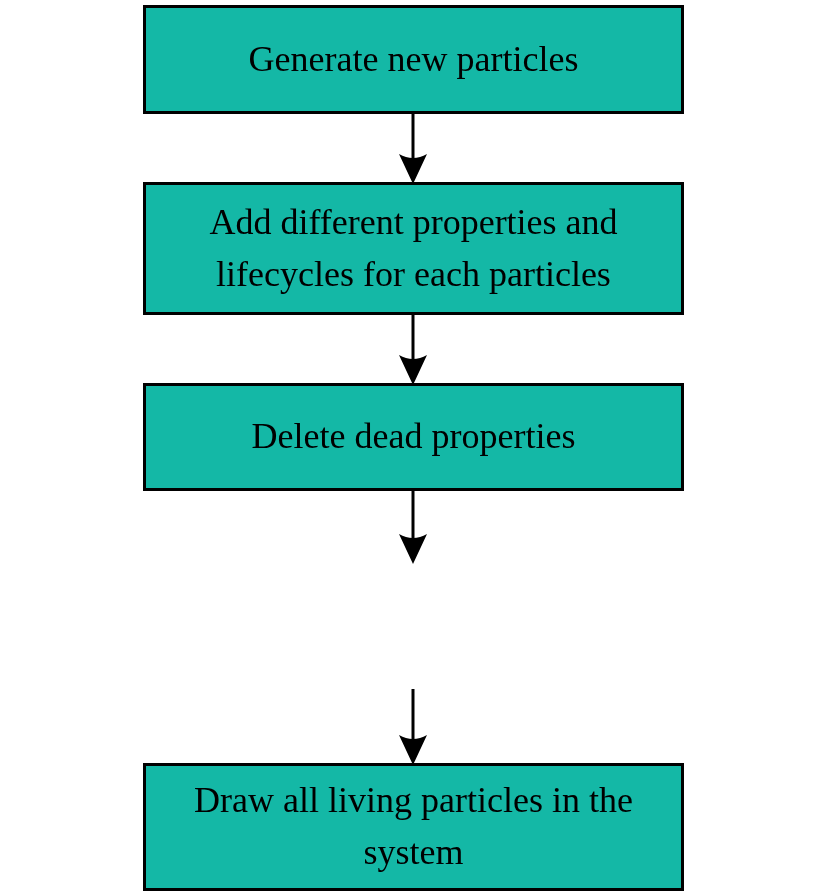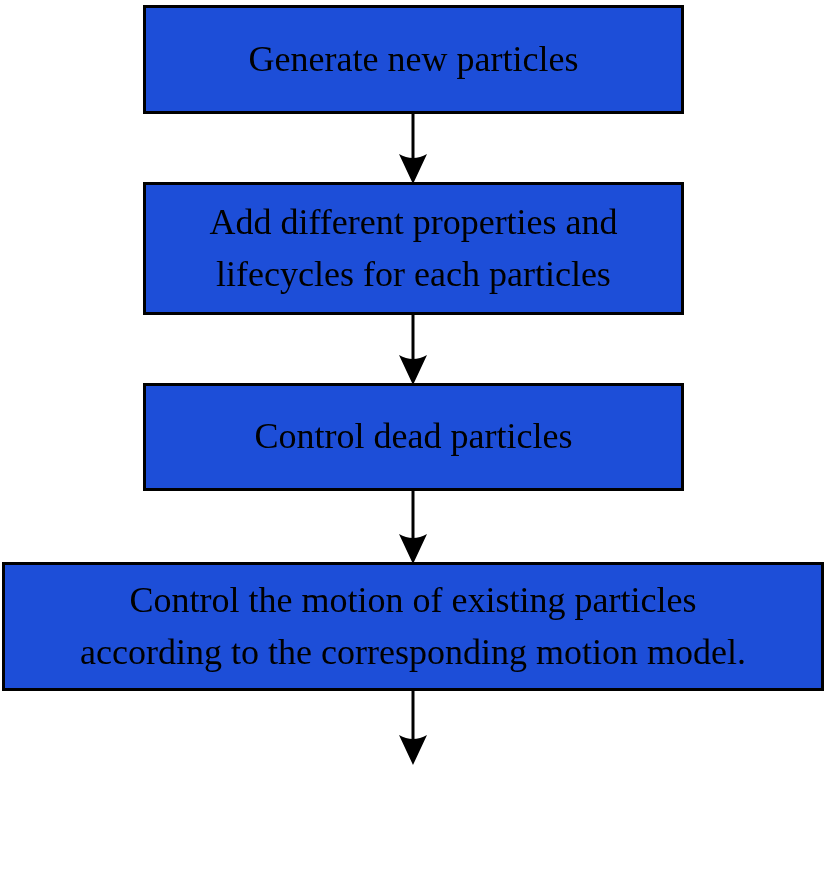--- a/index.html
+++ b/index.html
@@ -13,21 +13,21 @@
     height: 895px;
     background: #ffffff;
     font-family: "Liberation Serif", "DejaVu Serif", serif;
     color: #000000;
     overflow: hidden;
   }
   .node {
     position: absolute;
     box-sizing: border-box;
     border: 3px solid #000000;
-    background: #1d4ed8;
+    background: #14b8a6;
     display: flex;
     align-items: center;
     justify-content: center;
   }
   .node .label {
     display: block;
     width: 100%;
     text-align: center;
     font-size: 36px;
     line-height: 1.44;
@@ -67,32 +67,32 @@
     <span class="label">Add different properties and
 lifecycles for each particles</span>
   </div>
 
   <svg class="arrow a2" viewBox="0 0 28 72" xmlns="http://www.w3.org/2000/svg">
     <line x1="14" y1="0" x2="14" y2="48" stroke="#000000" stroke-width="3"></line>
     <path d="M0,42 Q14,50 28,42 L14,72 Z" fill="#000000"></path>
   </svg>
 
   <div class="node n3">
-    <span class="label">Control dead particles</span>
+    <span class="label">Delete dead properties</span>
   </div>
 
   <svg class="arrow a3" viewBox="0 0 28 75" xmlns="http://www.w3.org/2000/svg">
     <line x1="14" y1="0" x2="14" y2="51" stroke="#000000" stroke-width="3"></line>
     <path d="M0,45 Q14,53 28,45 L14,75 Z" fill="#000000"></path>
   </svg>
 
-  <div class="node n4">
-    <span class="label">Control the motion of existing particles
-according to the corresponding motion model.</span>
-  </div>
 
   <svg class="arrow a4" viewBox="0 0 28 76" xmlns="http://www.w3.org/2000/svg">
     <line x1="14" y1="0" x2="14" y2="52" stroke="#000000" stroke-width="3"></line>
     <path d="M0,46 Q14,54 28,46 L14,76 Z" fill="#000000"></path>
   </svg>
 
+  <div class="node n5">
+    <span class="label">Draw all living particles in the
+system</span>
+  </div>
 
 </div>
 
 </body></html>

